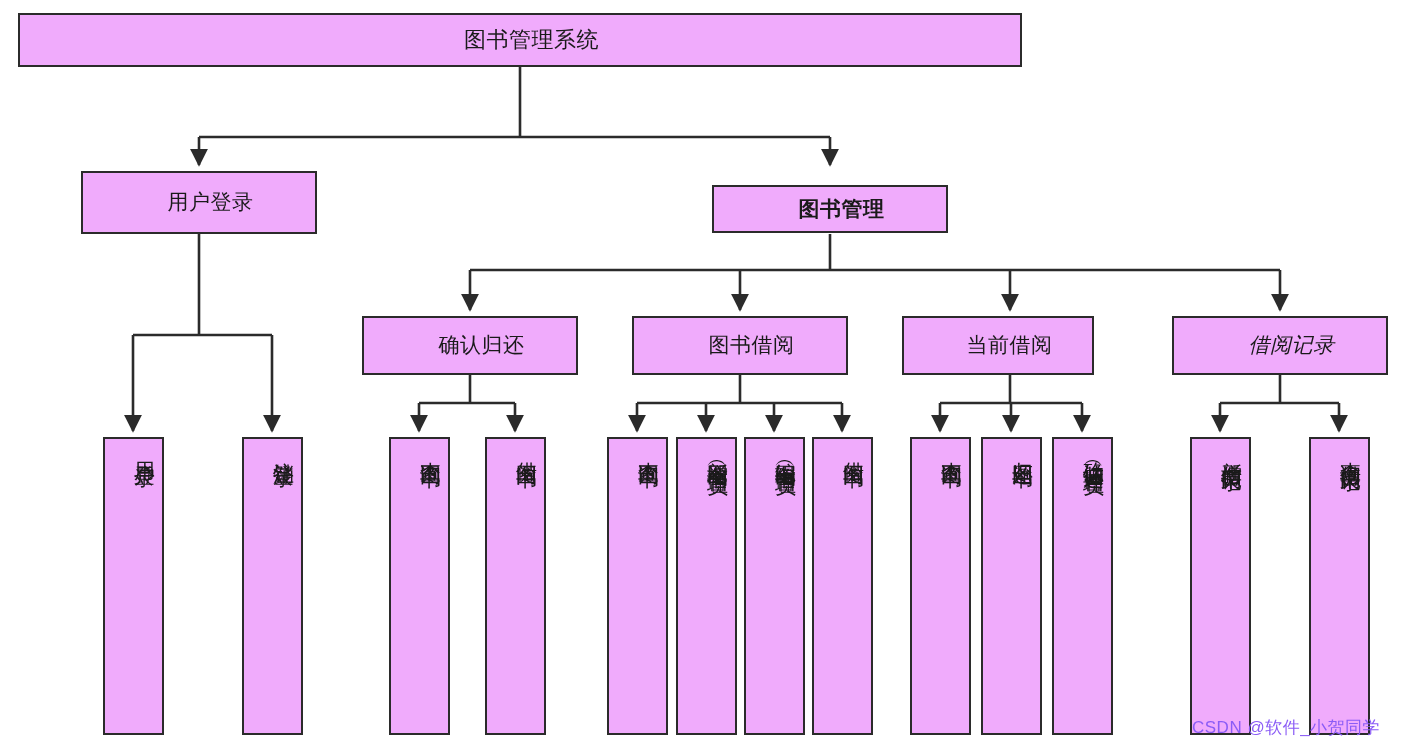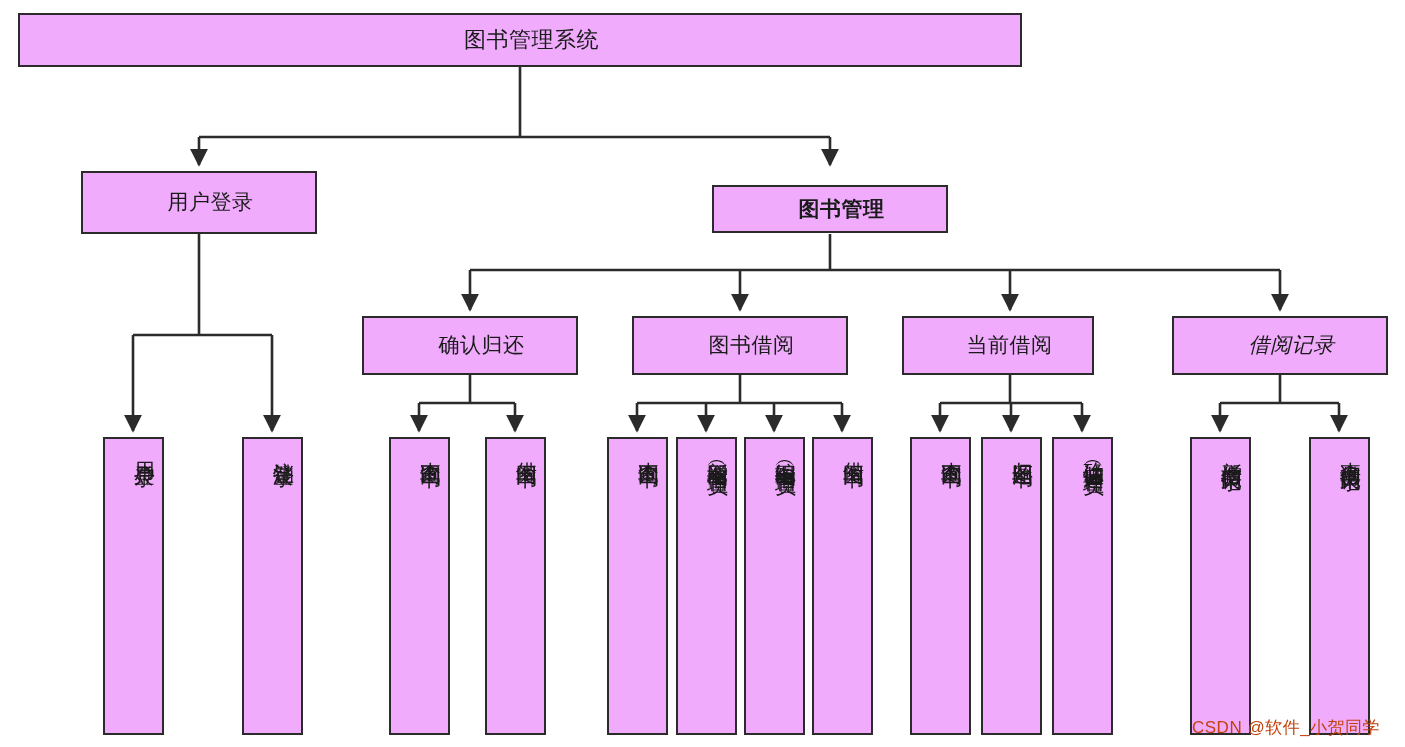--- a/index.html
+++ b/index.html
@@ -61,21 +61,21 @@
   .node.leaf .label {
     writing-mode: vertical-rl;
     text-orientation: upright;
     font-size: 21px;
     letter-spacing: 2px;
     line-height: 1.0;
   }
   .watermark {
     position: absolute;
     font-size: 17px;
-    color: #c2410c;
+    color: #8b5cf6;
     white-space: nowrap;
     z-index: 3;
     letter-spacing: 0.5px;
   }
 </style>
 </head>
 <body>
 
 <div id="canvas">
 

